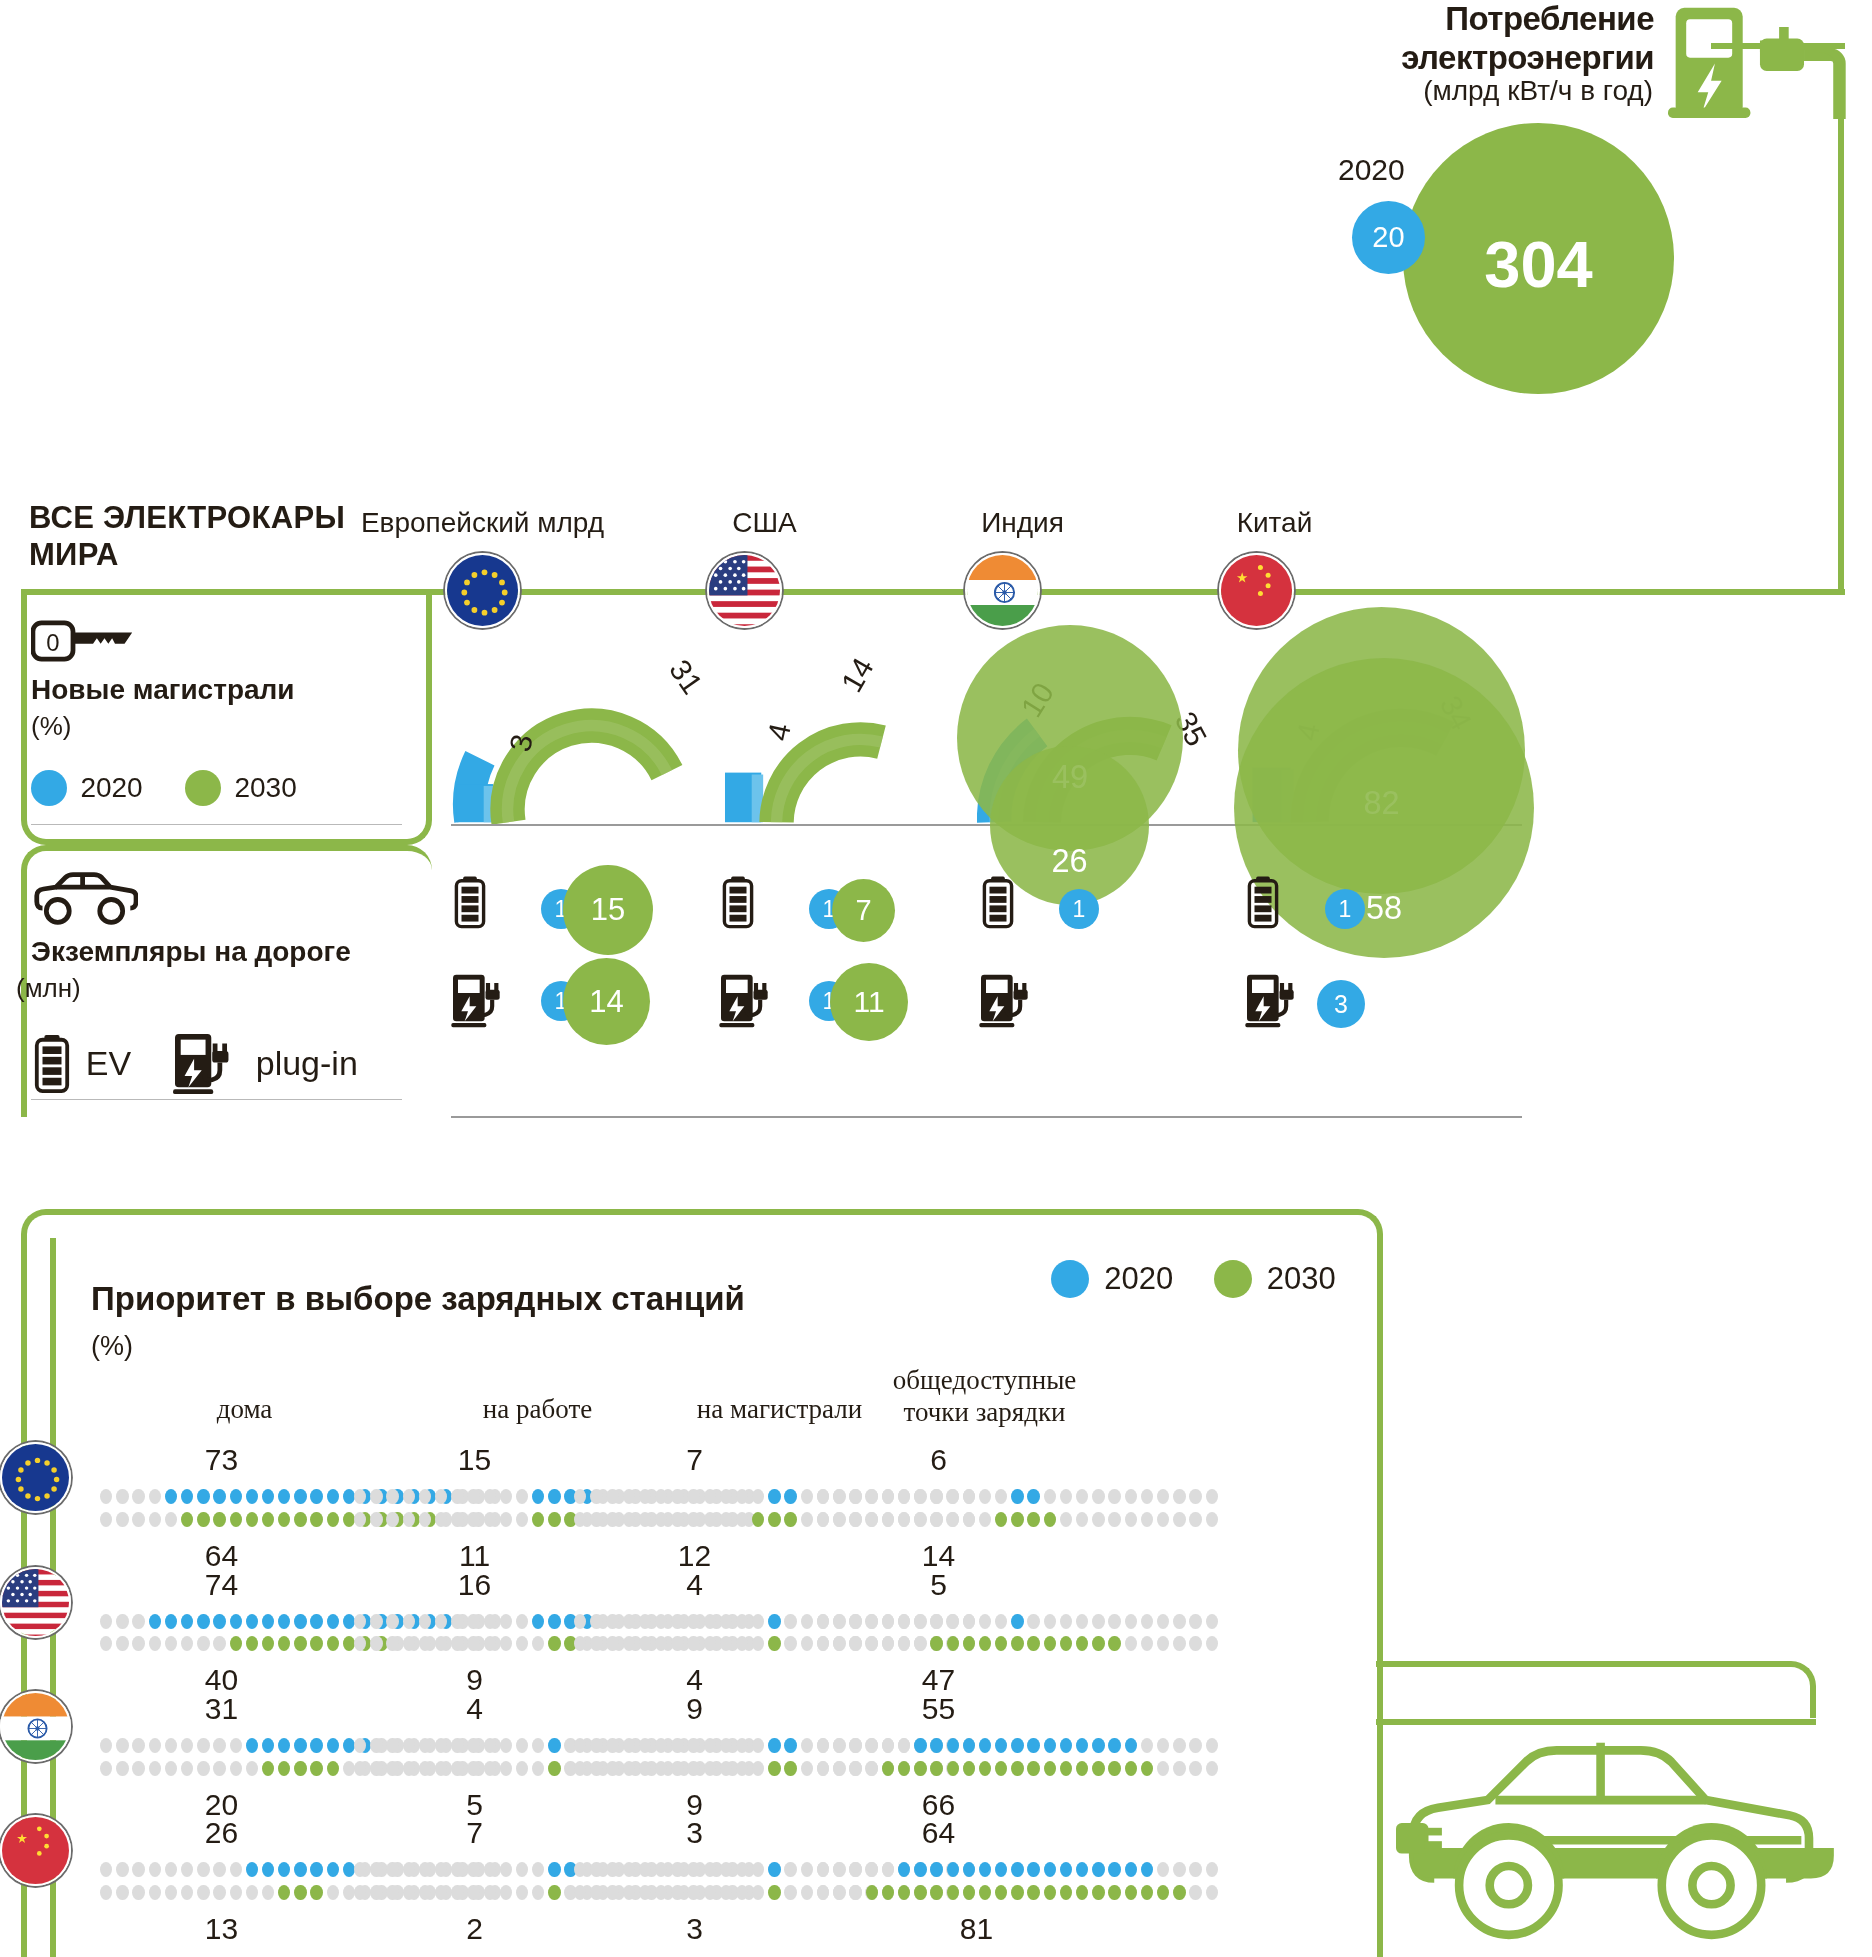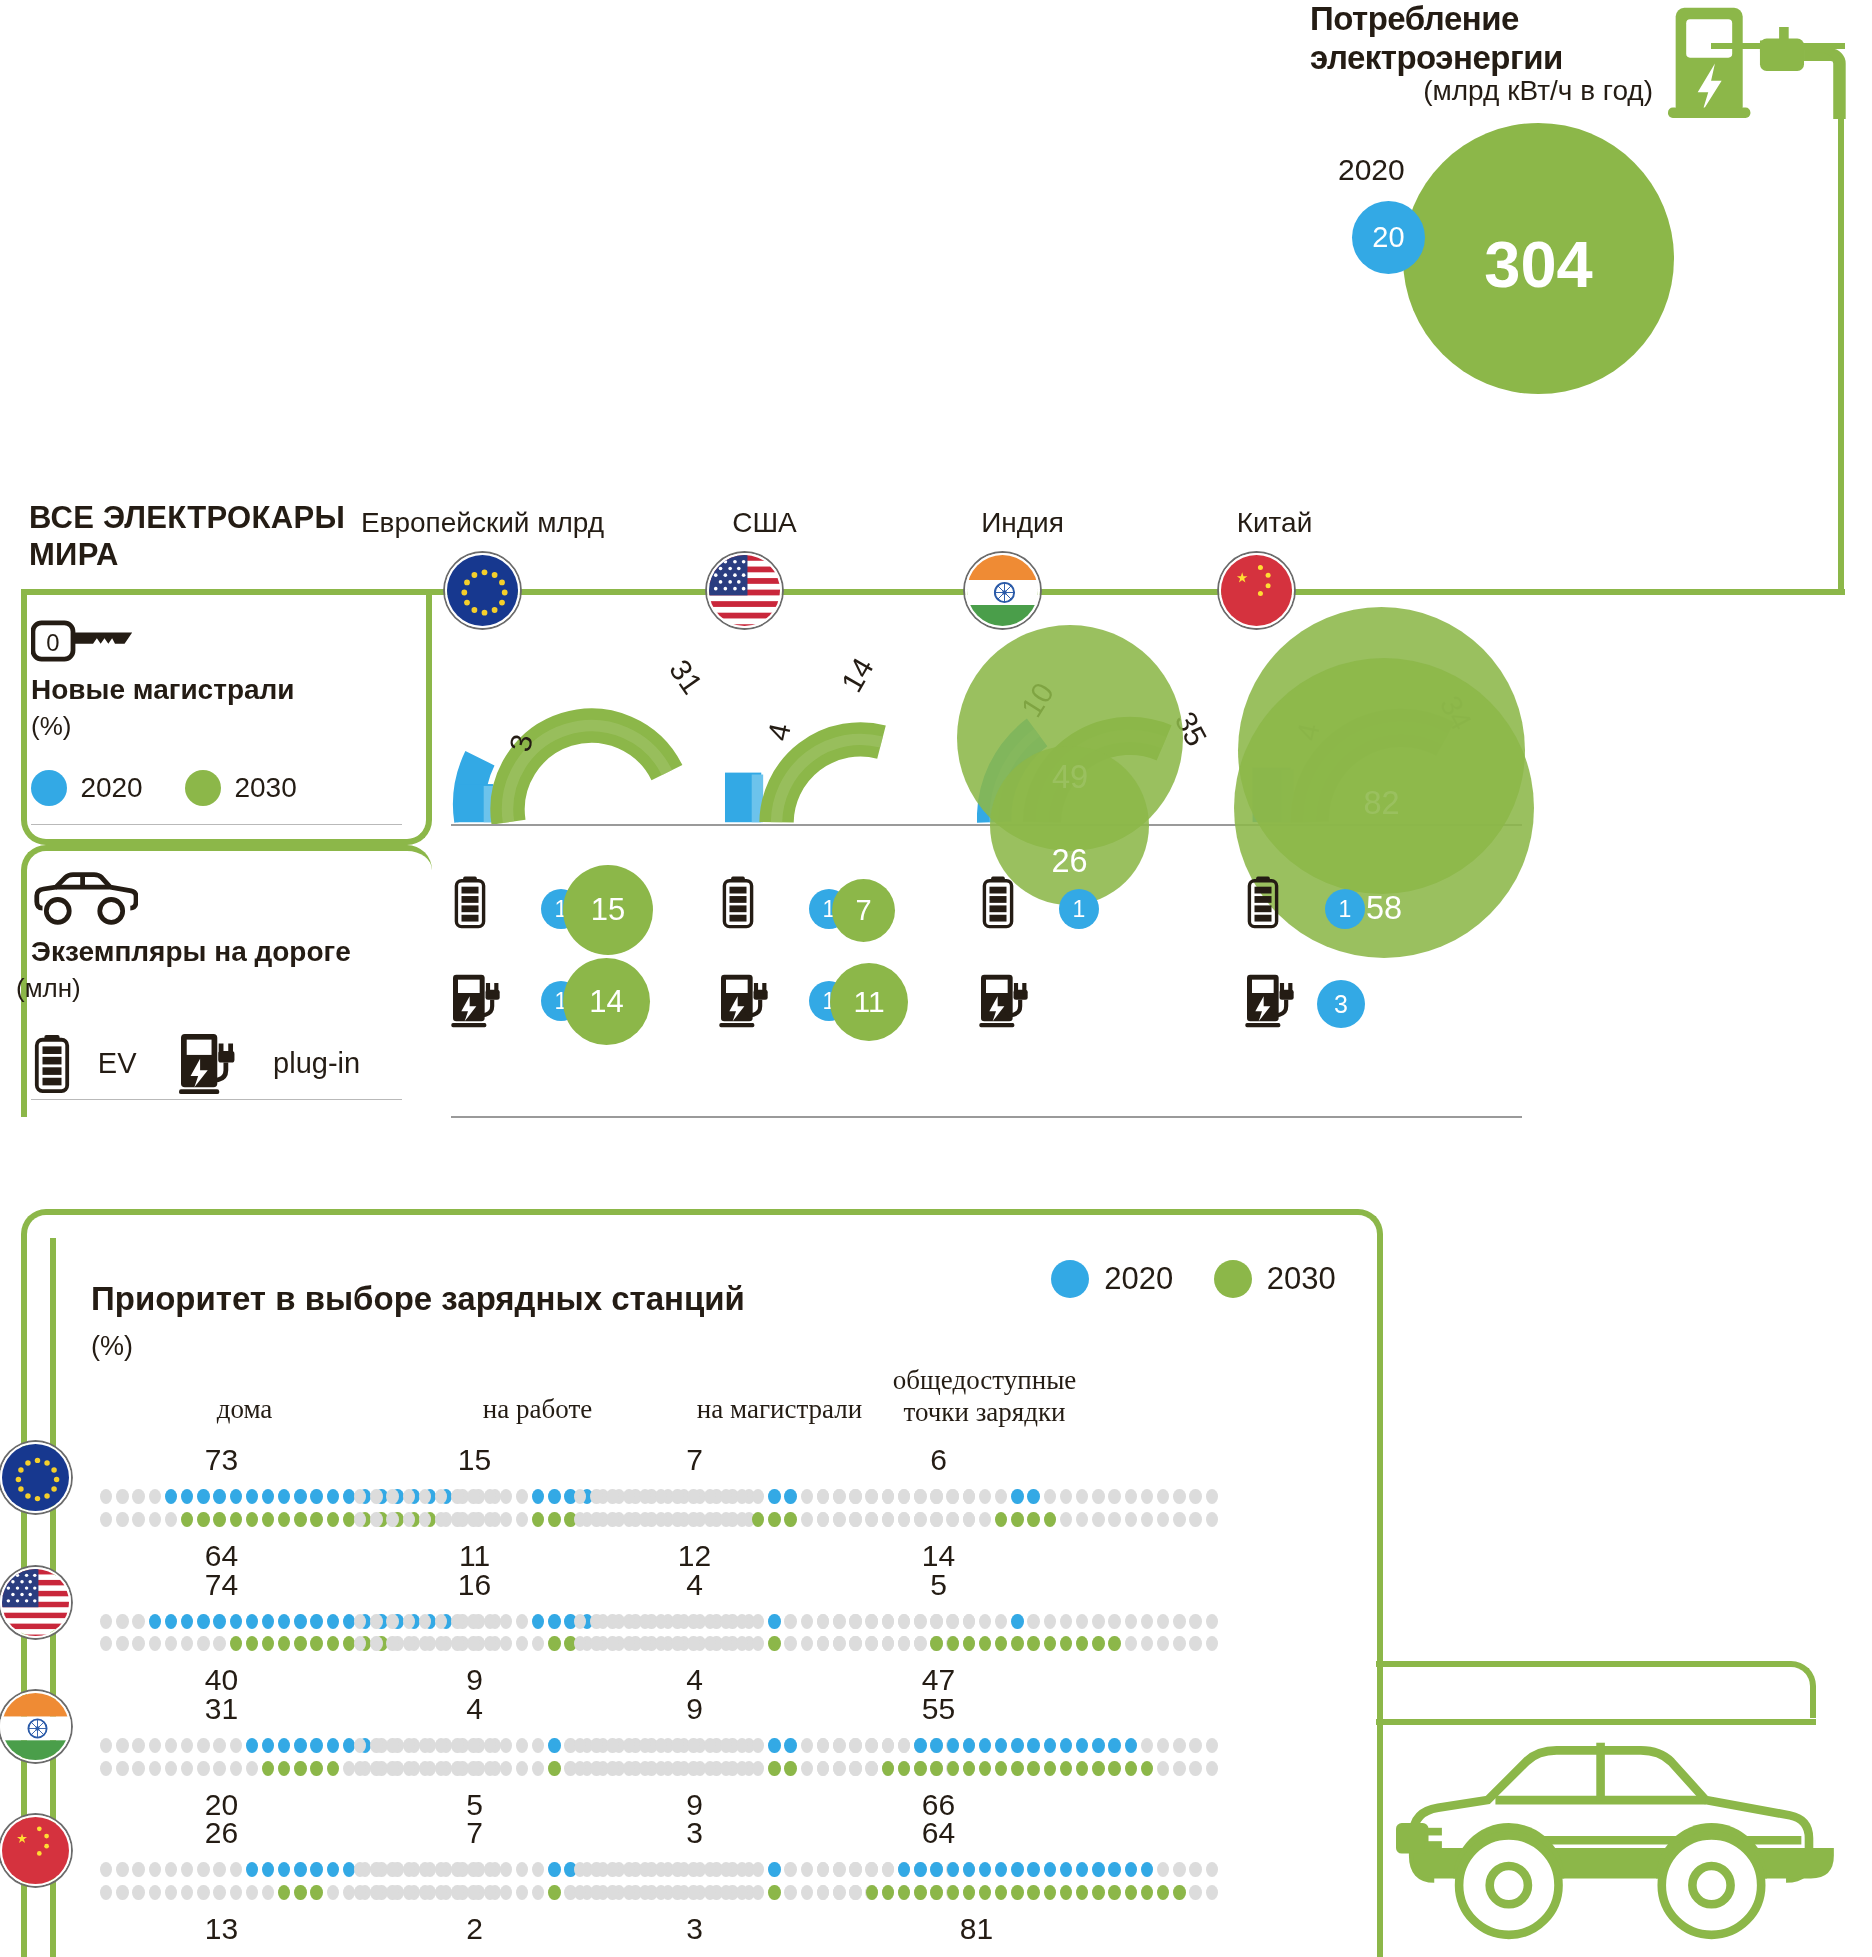--- a/index.html
+++ b/index.html
@@ -9,21 +9,21 @@
     font-family: "Liberation Sans", sans-serif;
     color: #241c14;
     position: relative;
     overflow: hidden;
   }
   .stage { position: absolute; left: 0; top: 0; width: 1873px; height: 1958px; }
 
   
   #consumption-title {
     position: absolute; left: 1310px; top: 0px; width: 344px;
-    font-weight: bold; font-size: 33px; line-height: 1.18;
+    text-align: right; font-weight: bold; font-size: 33px; line-height: 1.18;
     letter-spacing: -0.5px;
   }
   #consumption-units {
     position: absolute; left: 1271px; top: 75px; width: 382px;
     text-align: right; font-size: 28px; color: #241c14;
   }
   #charger-icon { position: absolute; left: 1668px; top: 3.8px; }
 
   #bubble-2020-label { position: absolute; left: 1338px; top: 153px; font-size: 30px; }
   #bubble-2030-label { position: absolute; left: 1568px; top: 153px; font-size: 30px; color:#ffffff; }
@@ -110,21 +110,21 @@
   #newcars-legend { left: 31px; top: 770px; }
   #newcars-rule {
     position: absolute; left: 31px; top: 824px; width: 371px; height: 0;
     border-top: 1.9px solid #b9b9b9;
   }
 
   #car-icon { position: absolute; left: 31px; top: 868px; }
   #road-label { position: absolute; left: 31px; top: 937px; }
   #road-units { position: absolute; left: 16px; top: 973px; }
   #road-legend { position: absolute; left: 32.5px; top: 1032px; display:flex; align-items:center; gap: 15.3px; }
-  #road-legend .lg-txt { font-size: 29px; margin-left: 12px; }
+  #road-legend .lg-txt { font-size: 34px; }
   #road-rule {
     position: absolute; left: 31px; top: 1099px; width: 371px; height: 0;
     border-top: 1.9px solid #b9b9b9;
   }
 
   
   .country-name {
     position: absolute; font-size: 28px; text-align: center; width: 287px;
   }
   .flag {

